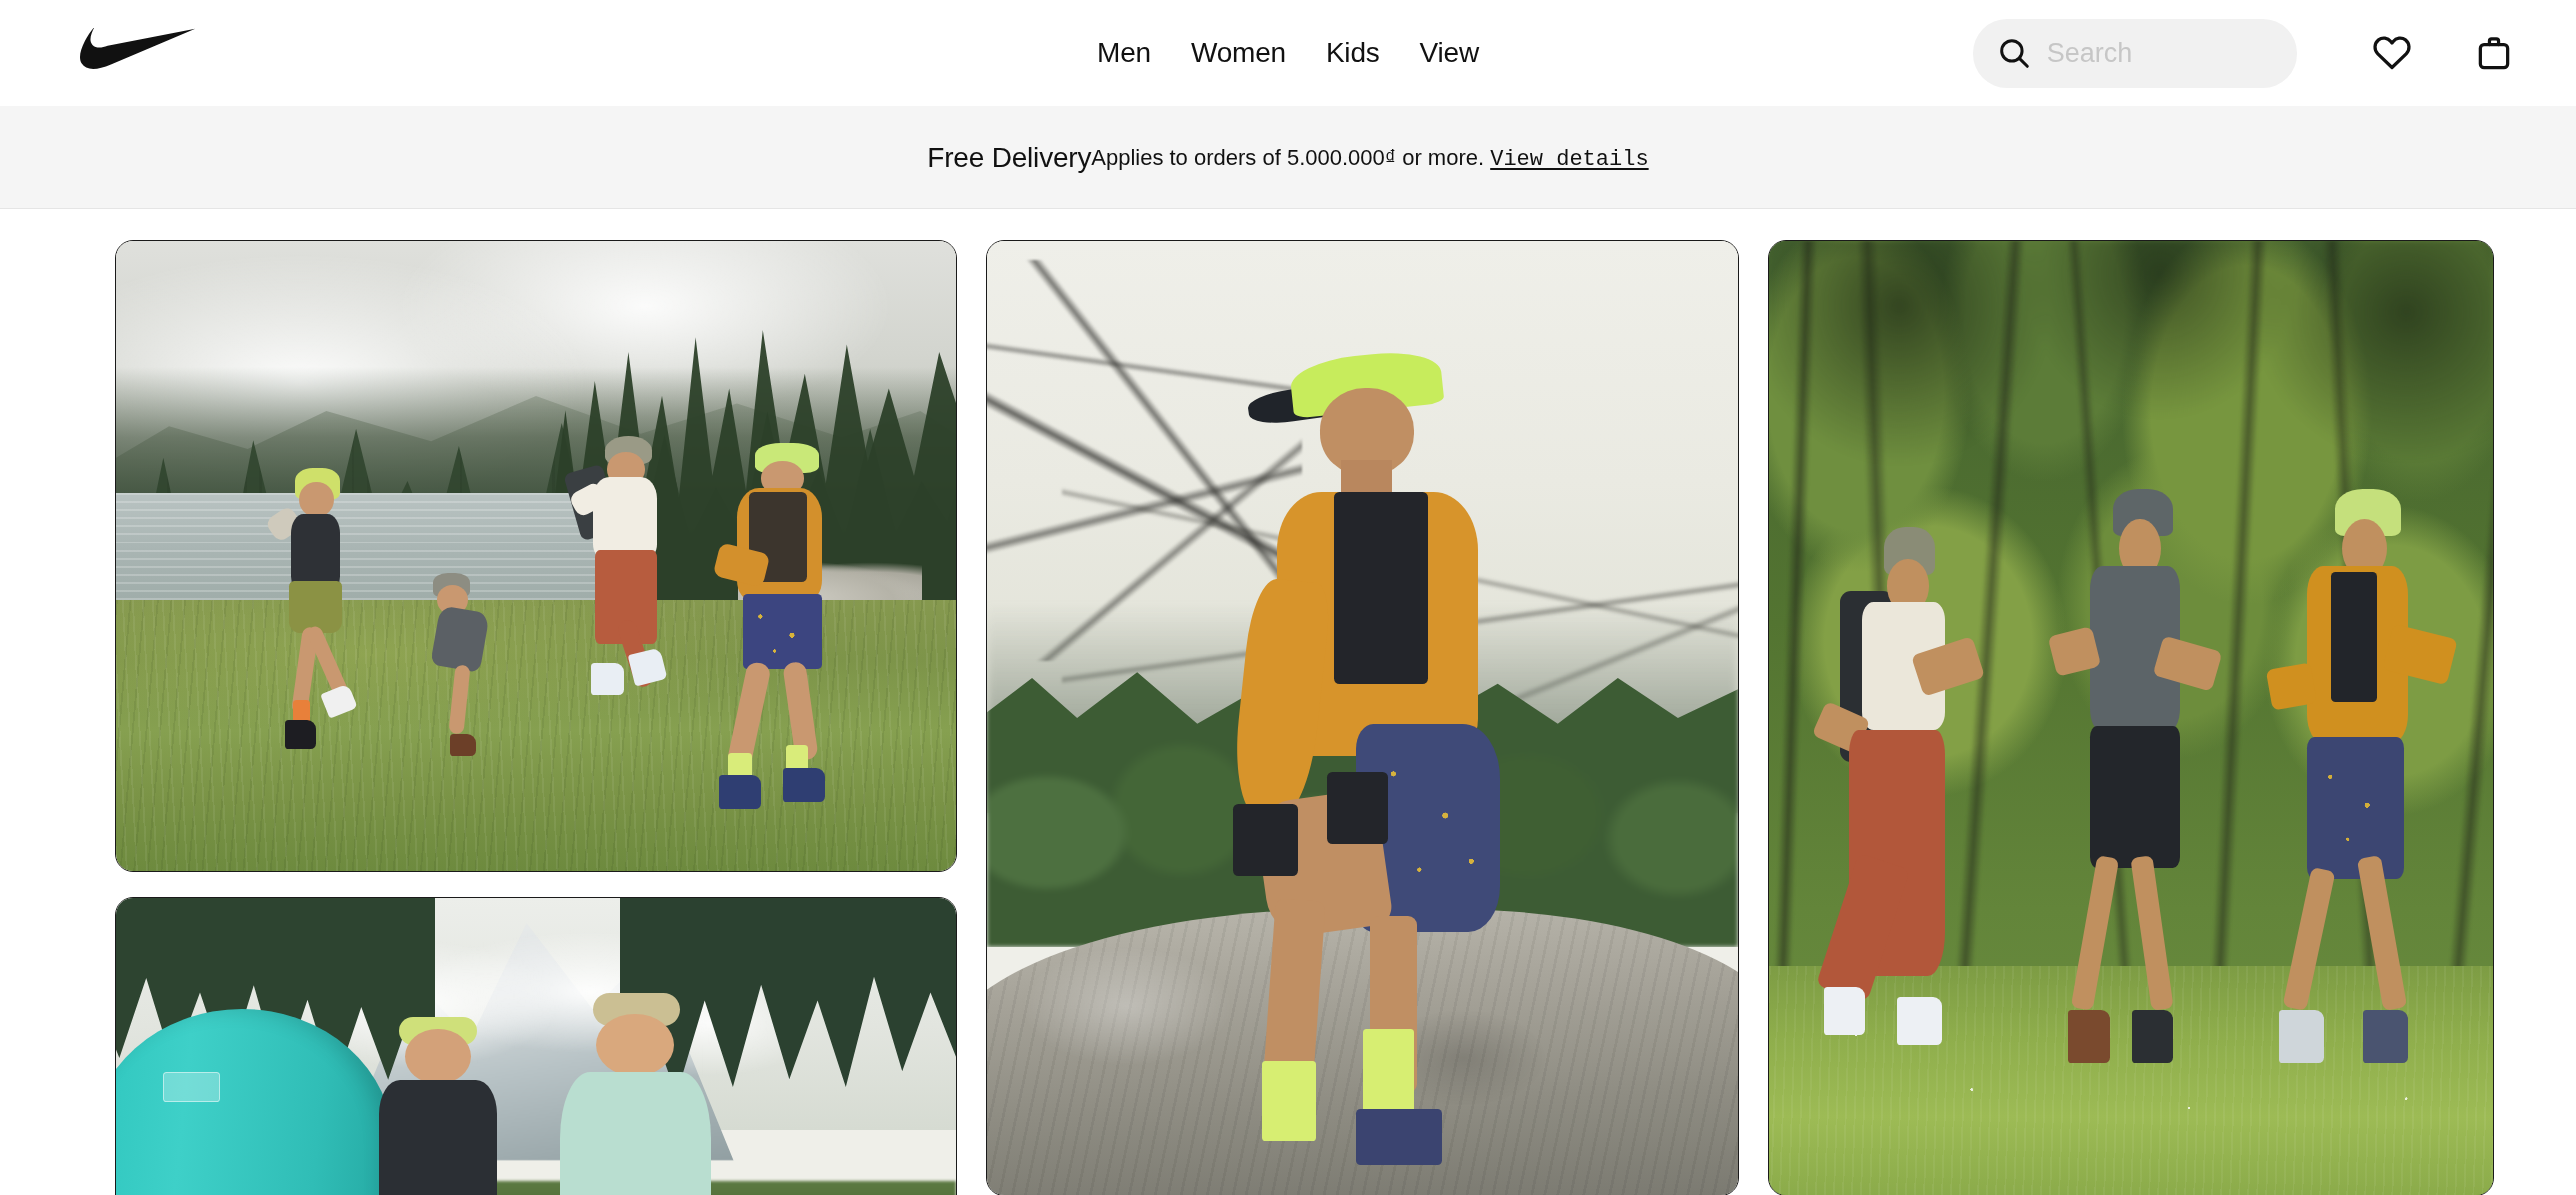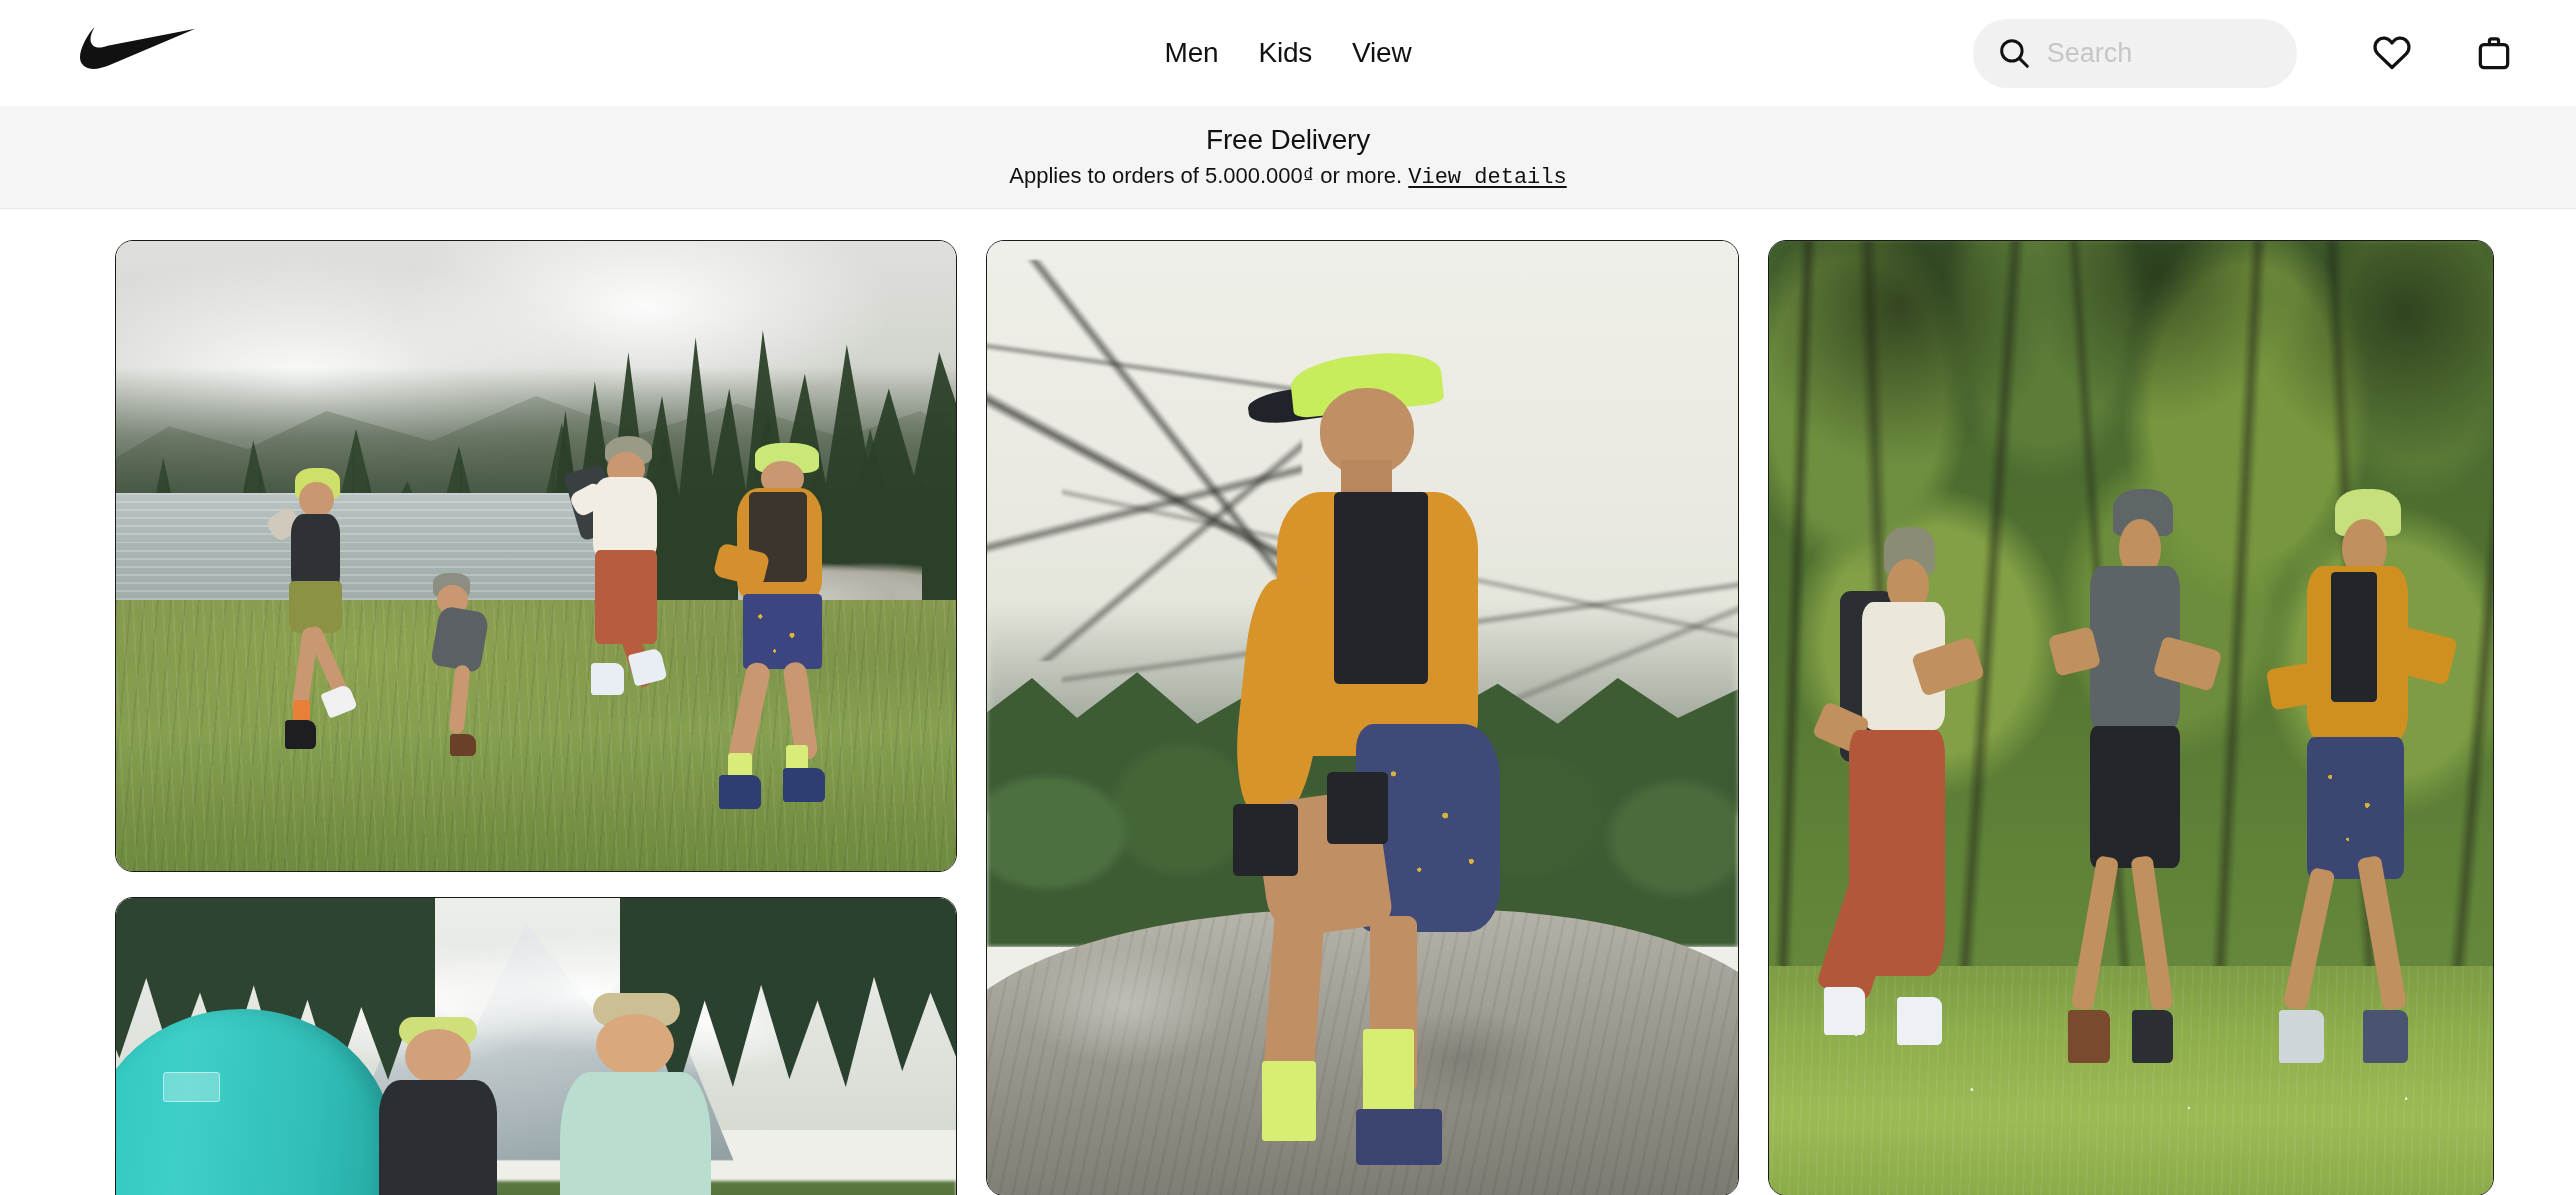--- a/index.html
+++ b/index.html
@@ -109,21 +109,21 @@
   .icon-btn.fav { margin-left: 40px; }
   .icon-btn.bag { margin-left: 7.2px; }
 
   
   .promo-banner {
     width: 2576px;
     height: 103px;
     background: #f5f5f5;
     border-bottom: 1.8px solid #e5e5e5;
     display: flex;
-    flex-direction: column;
+    flex-direction: row;
     align-items: center;
     justify-content: center;
     padding-top: 1.8px;
   }
   .promo-title {
     font-size: 28px;
     font-weight: 500;
     color: #111111;
     letter-spacing: -0.2px;
     line-height: 1.25;
@@ -535,20 +535,21 @@
 <header class="header">
 
   <a class="logo-wrap" href="#">
     <svg viewBox="0 0 69 24" xmlns="http://www.w3.org/2000/svg">
       <path fill="#111111" d="M68.56 0 18.4 21.27C14.23 23.04 10.72 23.93 7.88 23.93c-3.2 0-5.52-1.13-6.95-3.38C-.78 17.68-.15 13.2 2.98 7.12c1.86-3.53 4.22-6.7 6.1-8.87-.76 1.23-4.84 8.04-1.65 11.3 1.04 1.06 2.43 1.6 4.17 1.6 1.4 0 3.02-.34 4.85-1.03L68.56 0Z"></path>
     </svg>
   </a>
 
   <nav class="main-nav">
     <span class="nav-item">Men</span>
+    <span class="nav-item">Women</span>
     <span class="nav-item">Kids</span>
     <span class="nav-item">View</span>
   </nav>
 
   <div class="header-right">
 
     <div class="search-pill">
       <span class="srch-icon">
         <svg viewBox="0 0 24 24" fill="none" xmlns="http://www.w3.org/2000/svg">
           <circle cx="10.5" cy="10.5" r="7.2" stroke="#111111" stroke-width="2.1"></circle>

